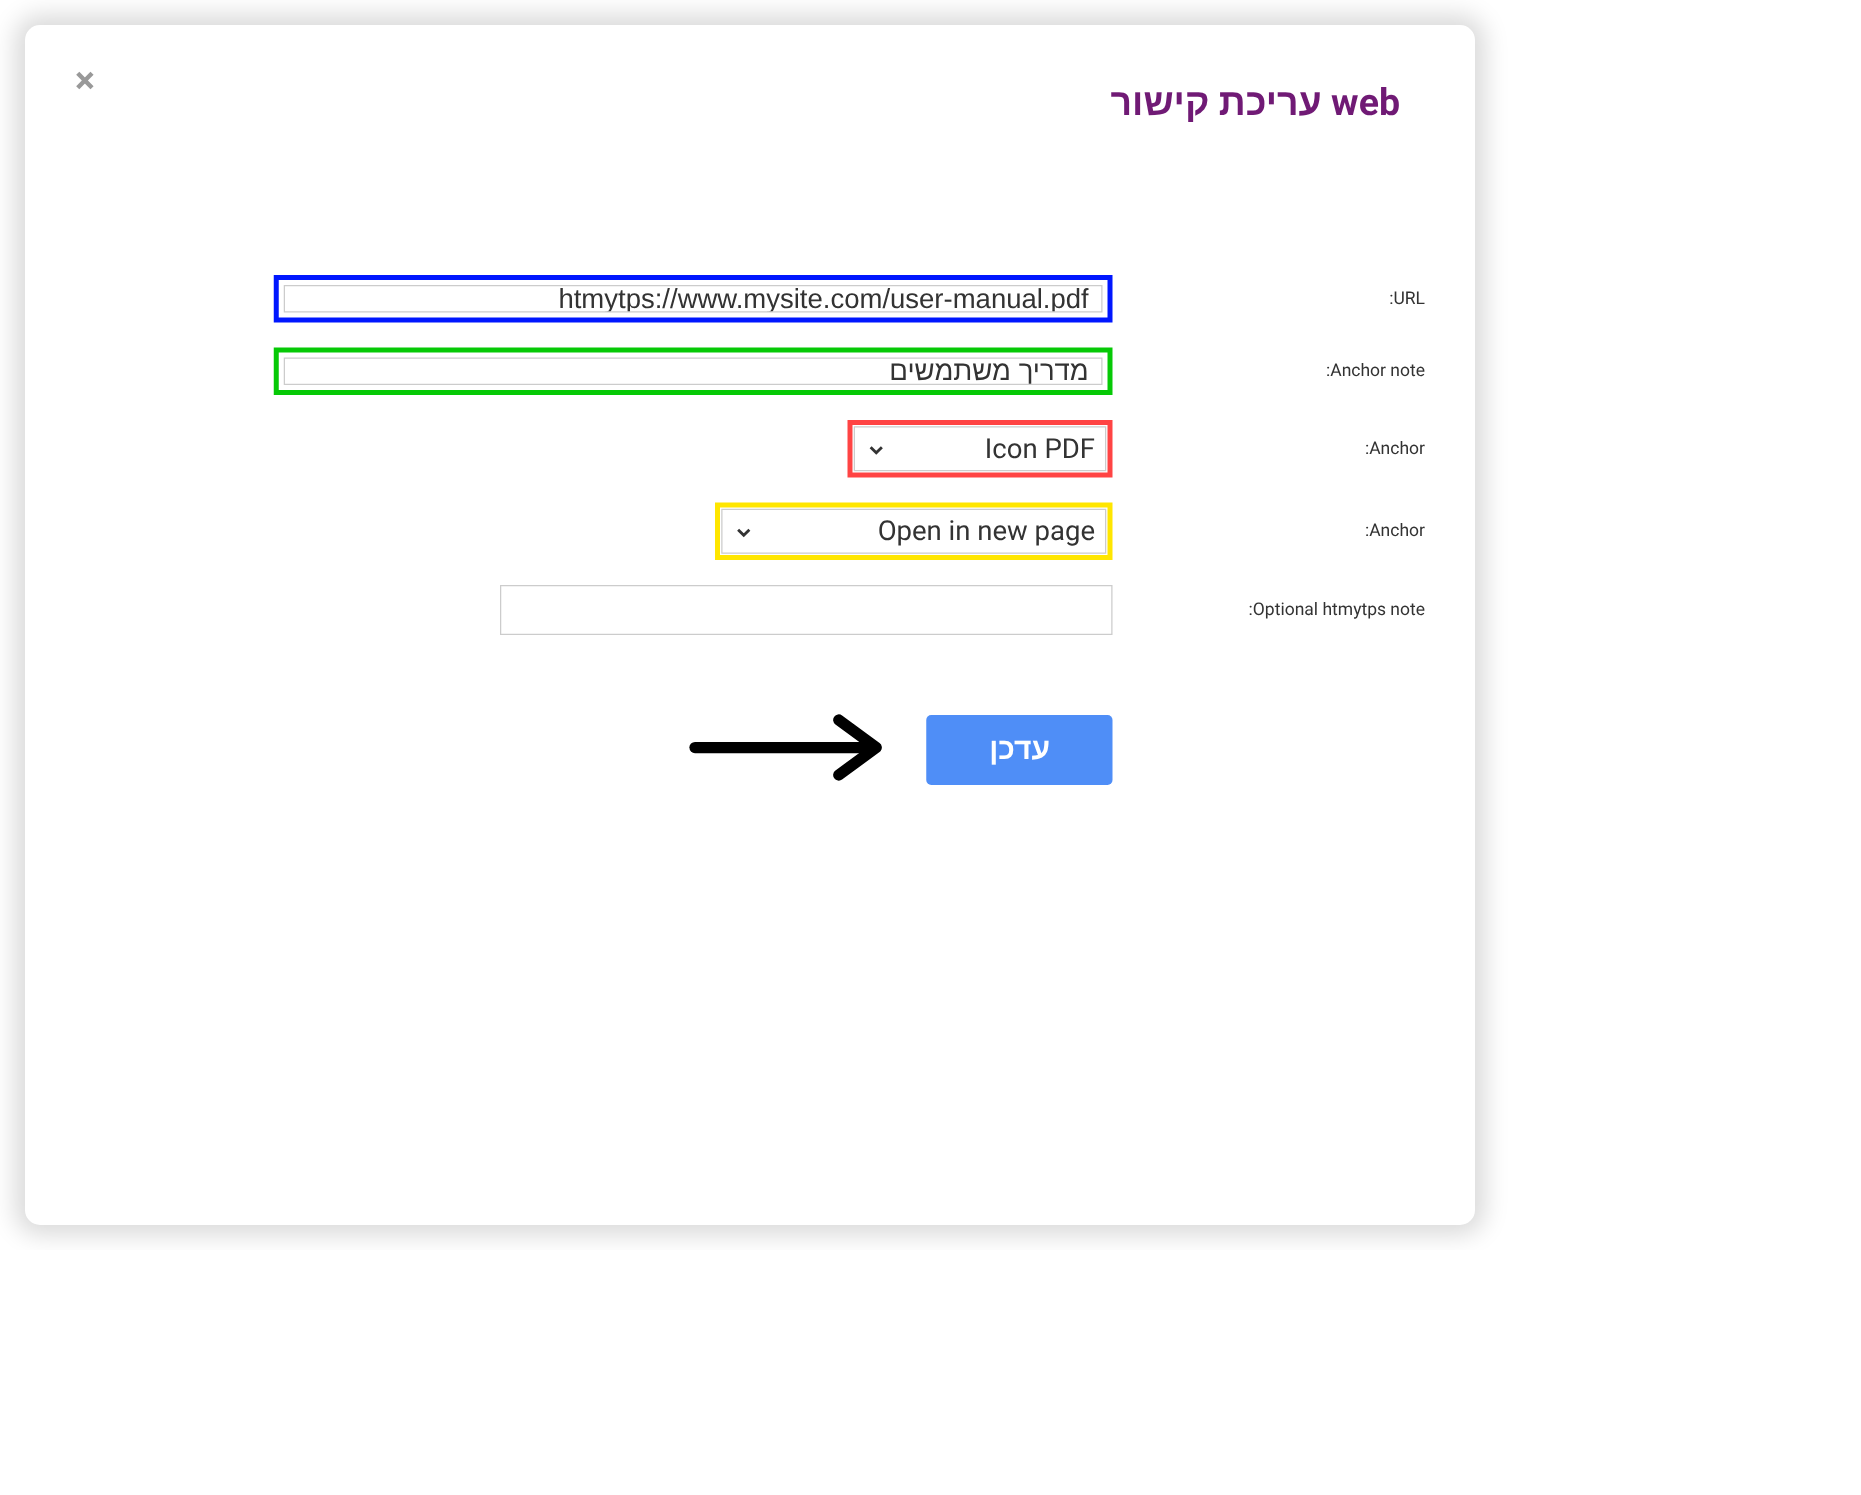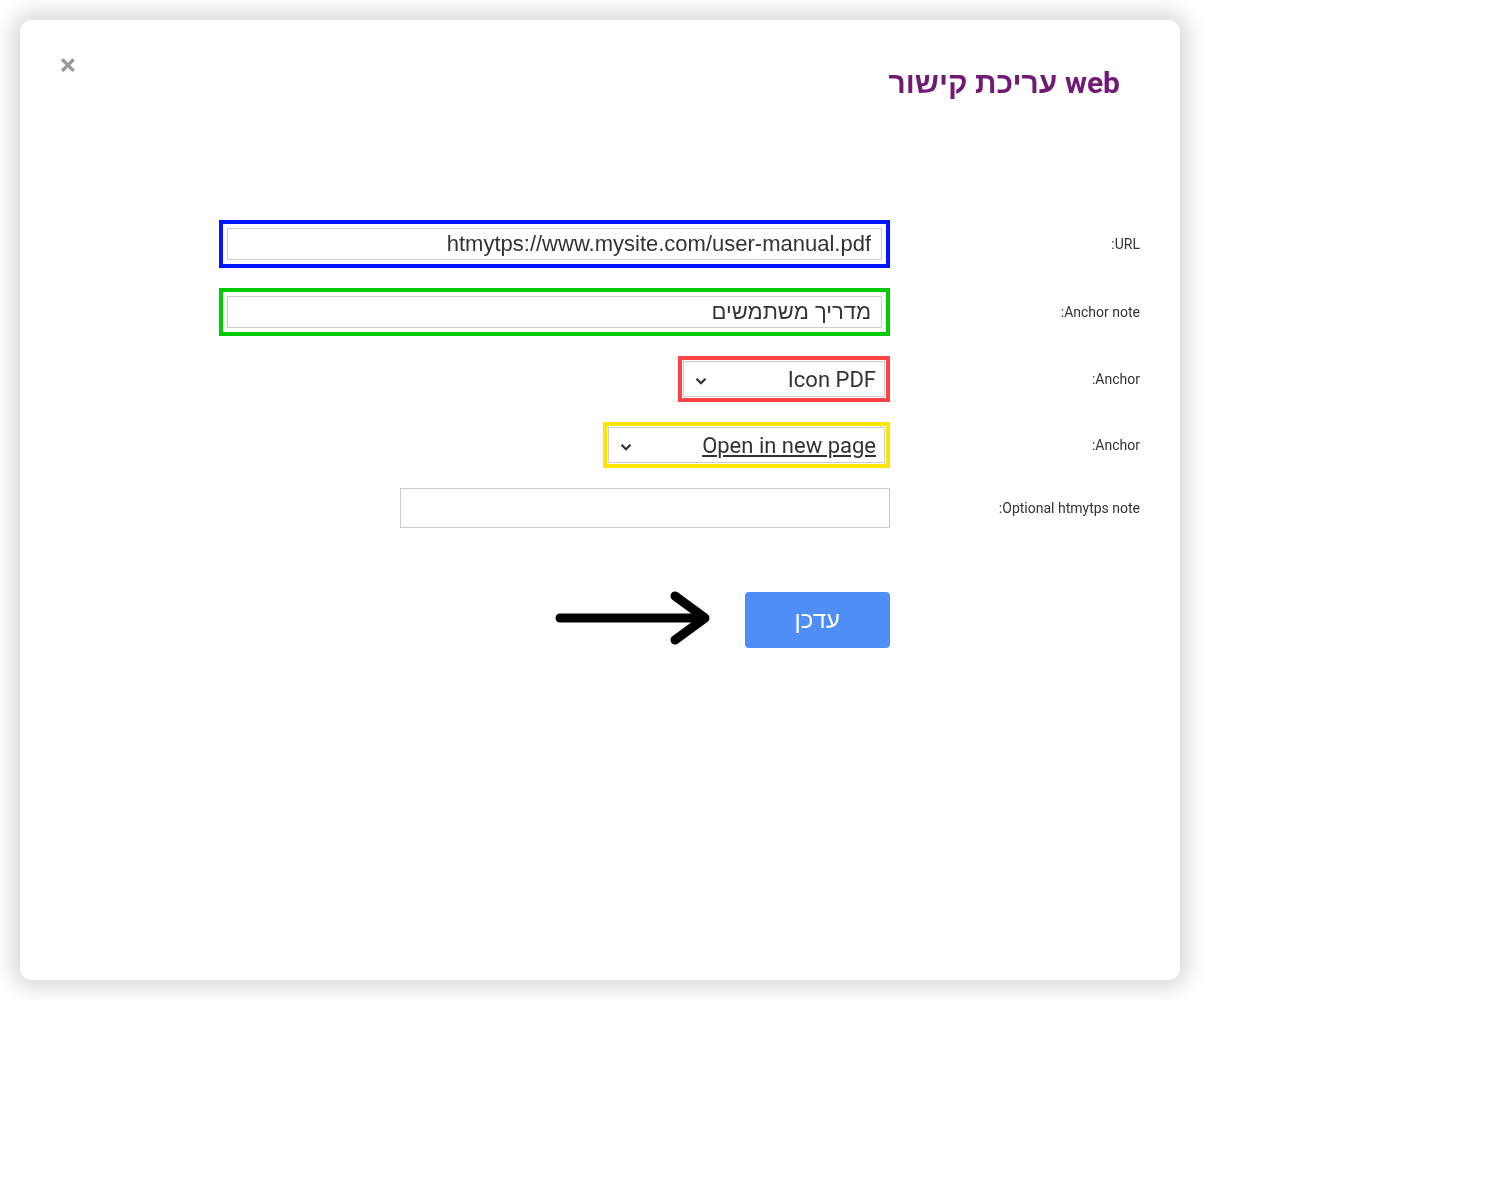--- a/index.html
+++ b/index.html
@@ -51,21 +51,21 @@
       width: 220px;
       text-align: right;
       font-size: 14px;
       color: #333;
       direction: rtl;
     }
     .input-wrap {
       position: relative;
     }
     .text-input {
-      height: 32px;
+      height: 22px;
       border: 1px solid #ccc;
       font-size: 22px;
       color: #333;
       padding: 4px 10px;
       text-align: right;
       direction: ltr;
     }
     .text-input-rtl {
       direction: rtl;
     }
@@ -103,35 +103,35 @@
       display: inline-block;
     }
     .highlight-yellow {
       border: 4px solid #ffe600;
       padding: 1px;
       display: inline-block;
     }
     .url-input { width: 655px; }
     .anchor-input { width: 655px; }
     .style-select { width: 202px; }
-    .target-select { width: 277px; text-decoration: underline; }
+    .target-select { width: 308px; }
     .note-input { width: 490px; height: 40px; }
     .button-row {
       display: flex;
       flex-direction: row-reverse;
       align-items: center;
       margin-top: 60px;
       padding-right: 250px;
       gap: 20px;
     }
     .primary-button {
       background: #4f8ef7;
       color: #fff;
       font-size: 24px;
-      font-weight: 400;
+      font-weight: 700;
       border: none;
       border-radius: 4px;
       padding: 14px 50px;
       cursor: pointer;
     }
     .arrow-svg {
       width: 170px;
       height: 60px;
     }
   </style>

